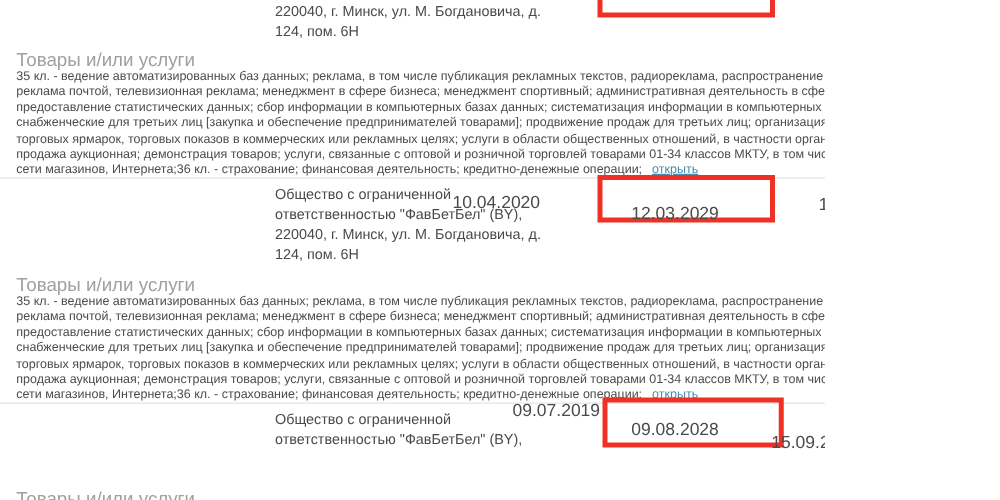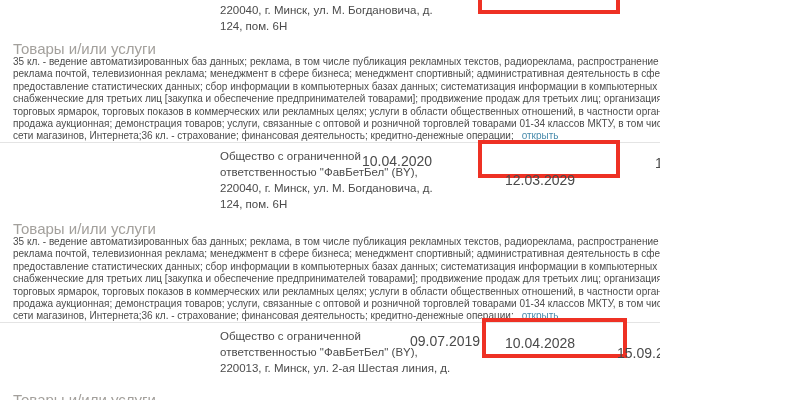--- a/index.html
+++ b/index.html
@@ -41,35 +41,34 @@
   <div class="abs divider" style="top:142px;"></div>
 
   <div class="abs owner" style="left:220px;top:148px;">
     <div>Общество с ограниченной</div>
     <div>ответственностью "ФавБетБел" (BY),</div>
     <div>220040, г. Минск, ул. М. Богдановича, д.</div>
     <div>124, пом. 6Н</div>
   </div>
   <div class="abs date" style="left:362px;top:153px;">10.04.2020</div>
   <div class="abs hl-box" style="left:478px;top:140px;width:142px;height:38px;"></div>
-  <div class="abs date" style="left:505px;top:172px;">12.03.2029</div>
+  <div class="abs date" style="left:505px;top:162px;">12.03.2029</div>
   <div class="abs date" style="left:655px;top:155px;">15.04.2020</div>
 
   <div class="abs goods-label" style="left:13px;top:220px;">Товары и/или услуги</div>
   <div class="abs goods-text" style="left:13px;top:236px;">
     <span>35 кл. - ведение автоматизированных баз данных; реклама, в том числе публикация рекламных текстов, радиореклама, распространение рекламных материалов, реклама почтой, телевизионная реклама; менеджмент в сфере бизнеса; менеджмент спортивный; административная деятельность в сфере бизнеса; сбор и предоставление статистических данных; сбор информации в компьютерных базах данных; систематизация информации в компьютерных базах данных; услуги снабженческие для третьих лиц [закупка и обеспечение предпринимателей товарами]; продвижение продаж для третьих лиц; организация и проведение выставок, торговых ярмарок, торговых показов в коммерческих или рекламных целях; услуги в области общественных отношений, в частности организация сбора подписей; продажа аукционная; демонстрация товаров; услуги, связанные с оптовой и розничной торговлей товарами 01-34 классов МКТУ, в том числе посредством магазинов, сети магазинов, Интернета;36 кл. - страхование; финансовая деятельность; кредитно-денежные операции;</span><span class="open-link">открыть</span>
   </div>
 
   <div class="abs divider" style="top:322px;"></div>
 
   <div class="abs owner" style="left:220px;top:328px;">
     <div>Общество с ограниченной</div>
     <div>ответственностью "ФавБетБел" (BY),</div>
-    <div>220013, г. Минск, ул. 2-ая Шестая линия, д.</div>
   </div>
-  <div class="abs date" style="left:362px;top:333px;padding-left:48px;">09.07.2019</div>
+  <div class="abs date" style="left:362px;top:320px;padding-left:48px;">09.07.2019</div>
   <div class="abs hl-box" style="left:482px;top:318px;width:145px;height:40px;"></div>
-  <div class="abs date" style="left:505px;top:335px;">10.04.2028</div>
+  <div class="abs date" style="left:505px;top:335px;">09.08.2028</div>
   <div class="abs date" style="left:617px;top:335px;margin-top:10px;">15.09.2019</div>
 
   <div class="abs goods-label" style="left:13px;top:391px;">Товары и/или услуги</div>
 
 </div>
 
 </body></html>

